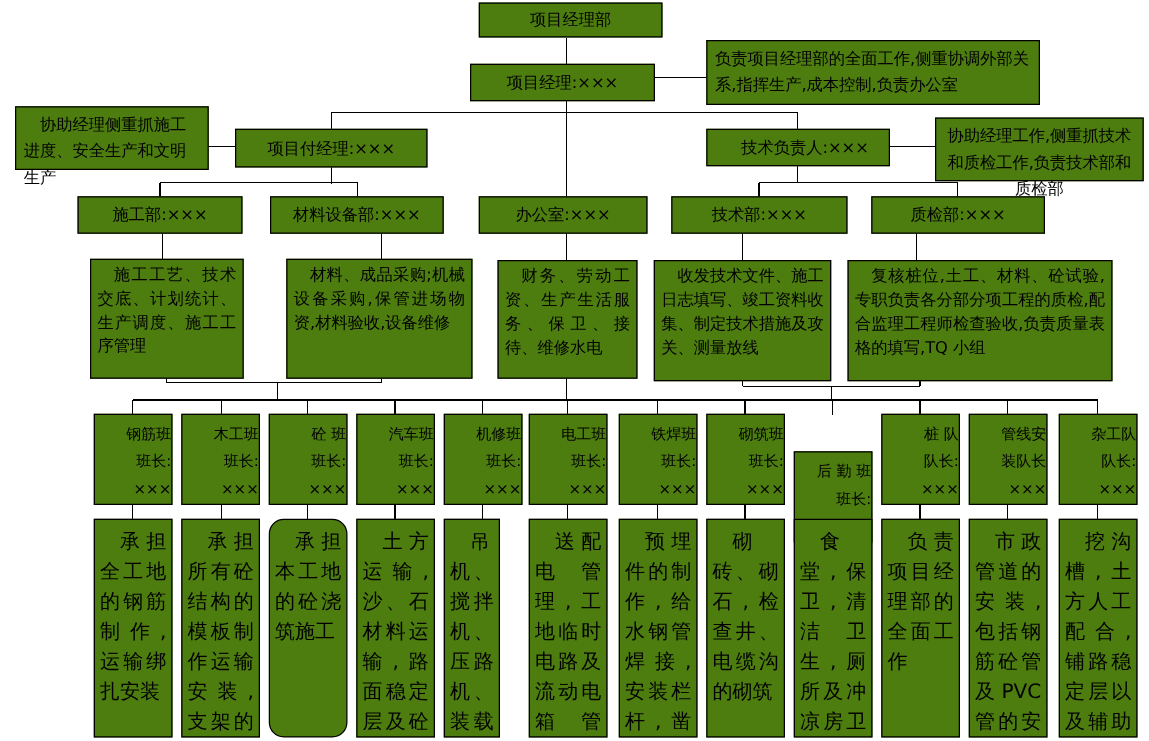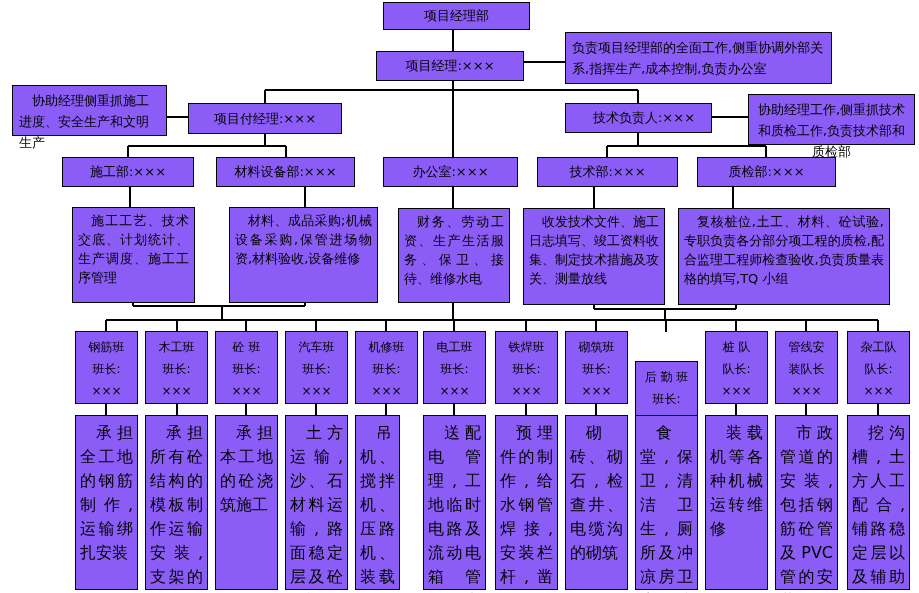--- a/index.html
+++ b/index.html
@@ -1,25 +1,25 @@
 <!DOCTYPE html>
 <html><head>
 <meta charset="utf-8">
 <style>
   html,body{margin:0;padding:0;background:#fff;}
   .canvas{position:relative;width:919px;height:593px;background:#fff;overflow:hidden;
           font-family:"DejaVu Sans","Liberation Sans",sans-serif;color:#000;}
   .wires{position:absolute;left:0;top:0;}
-  .bx{position:absolute;background:#8b5cf6;border:1px solid #000;box-sizing:border-box;}
+  .bx{position:absolute;background:#4d7c0f;border:1px solid #000;box-sizing:border-box;}
   .lbl{display:flex;align-items:center;justify-content:center;font-size:13px;white-space:nowrap;}
   .note{font-size:13px;line-height:21px;padding:4px 6px;text-align:left;}
   .note.ind{text-indent:1em;}
   .note.ctr{text-align:center;text-indent:0;}
   .desc{font-size:13px;line-height:19px;padding:3px 5px;text-align:justify;text-indent:1em;}
-  .crew{font-size:12px;text-align:center;padding-top:4px;}
+  .crew{font-size:12px;text-align:right;padding-top:4px;}
   .crew .ln{display:block;line-height:22px;white-space:nowrap;}
   .duty{font-size:16px;line-height:24px;padding:5px 4px;text-align:justify;text-indent:1em;
         word-break:break-all;}
 </style>
 </head>
 <body>
 
 <div class="canvas">
 
   <svg class="wires" width="919" height="593" viewBox="0 0 919 593">
@@ -122,24 +122,24 @@
     <span class="ln">×××</span>
   </div>
   <div class="bx crew" style="left:847px;top:331px;width:63px;height:73px;">
     <span class="ln">杂工队</span>
     <span class="ln">队长:</span>
     <span class="ln">×××</span>
   </div>
 
   <div class="bx duty" style="left:75px;top:415px;width:63px;height:175px;">承担全工地的钢筋制作,运输绑扎安装</div>
   <div class="bx duty" style="left:145px;top:415px;width:63px;height:175px;">承担所有砼结构的模板制作运输安装,支架的搭设及支架模板拆除</div>
-  <div class="bx duty" style="left:215px;top:415px;width:63px;height:175px;">承担本工地的砼浇筑施工</div>
+  <div class="bx duty" style="left:215px;top:415px;width:63px;height:175px;border-radius:12px;">承担本工地的砼浇筑施工</div>
   <div class="bx duty" style="left:285px;top:415px;width:63px;height:175px;">土方运输,沙、石材料运输,路面稳定层及砼的运输</div>
   <div class="bx duty" style="left:355px;top:415px;width:45px;height:175px;">吊机、搅拌机、压路机、装载机等各种机械运转维修</div>
   <div class="bx duty" style="left:495px;top:415px;width:63px;height:175px;">预埋件的制作,给水钢管焊接,安装栏杆,凿除砼的工具维</div>
   <div class="bx duty" style="left:423px;top:415px;width:63px;height:175px;">送配电管理,工地临时电路及流动电箱管理,电机及电器维</div>
   <div class="bx duty" style="left:565px;top:415px;width:63px;height:175px;">砌砖、砌石,检查井、电缆沟的砌筑</div>
   <div class="bx duty" style="left:635px;top:415px;width:63px;height:175px;">食堂,保卫,清洁卫生,厕所及冲凉房卫生,接待</div>
-  <div class="bx duty" style="left:705px;top:415px;width:63px;height:175px;">装载机等各种机械运转维修</div>
+  <div class="bx duty" style="left:705px;top:415px;width:63px;height:175px;">负责项目经理部的全面工作</div>
   <div class="bx duty" style="left:775px;top:415px;width:63px;height:175px;">市政管道的安装,包括钢筋砼管及 PVC 管的安装,包封等</div>
   <div class="bx duty" style="left:847px;top:415px;width:63px;height:175px;">挖沟槽,土方人工配合,铺路稳定层以及辅助工作</div>
 
 </div>
 
 </body></html>

